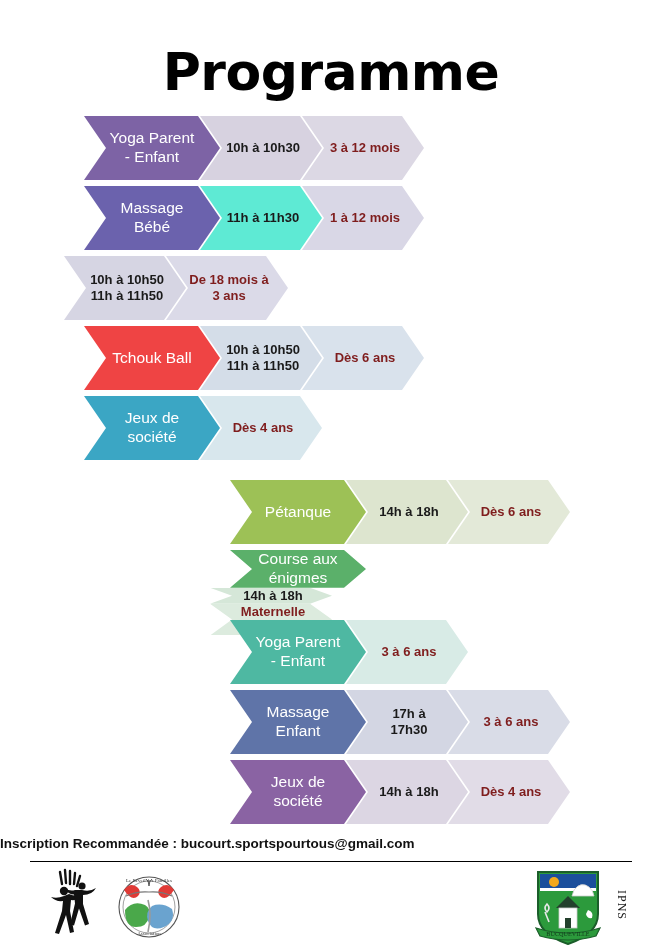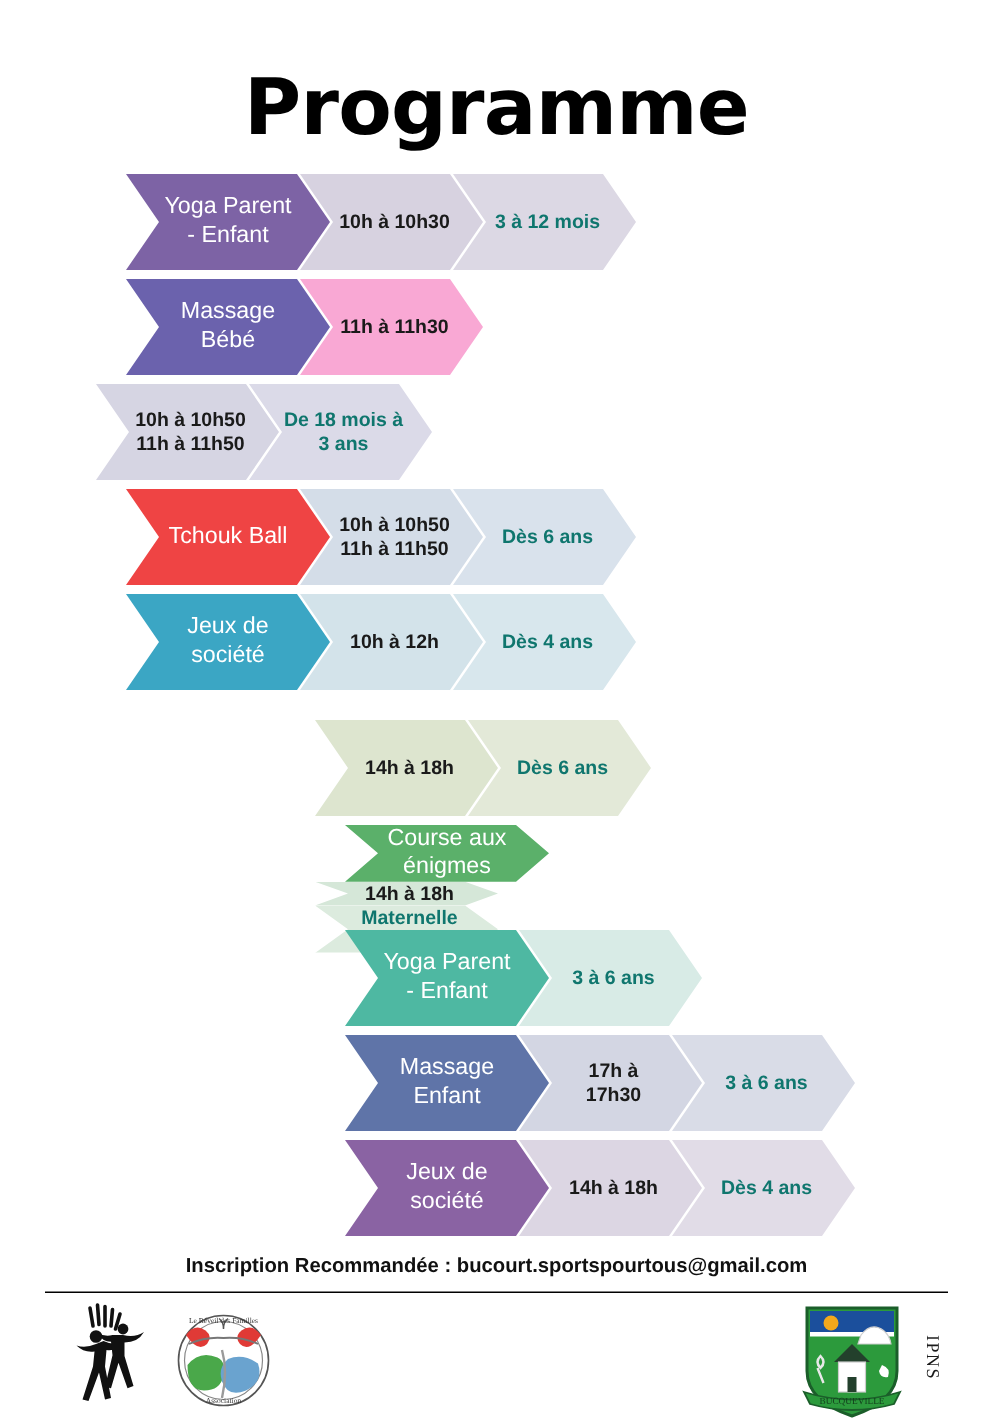--- a/index.html
+++ b/index.html
@@ -67,38 +67,37 @@
     width: 122px;
     font-size: 13px;
     color: #1a1a1a;
     padding-left: 18px;
     padding-right: 14px;
     margin-left: -20px;
   }
   .cell.age {
     width: 122px;
     font-size: 13px;
-    color: #0f766e;
+    color: #7f1d1d;
     padding-left: 18px;
     padding-right: 14px;
     margin-left: -20px;
   }
   .cell .txt { display: block; white-space: pre-line; }
 
   .cell.time .txt, .cell.age .txt { font-weight: 600; }
   .row.morning .cell.label .txt { font-weight: 400; }
   .row.afternoon .cell.label .txt { font-weight: 400; }
 
   
   .footer-text {
     position: absolute;
     top: 836px;
     left: 0;
     width: 662px;
-    text-align: center;
     font-size: 13.5px;
     font-weight: bold;
     color: #111111;
   }
   .footer-rule {
     position: absolute;
     top: 861px;
     left: 30px;
     width: 602px;
     height: 1px;
@@ -144,22 +143,25 @@
       </div>
       <div class="cell chev age" style="background: rgb(220, 216, 228); z-index: 8;">
         <span class="txt">3 à 12 mois</span>
       </div>
     </div>
     <div class="row morning" style="top: 186px;">
       <div class="cell chev label" style="background: rgb(107, 98, 173); z-index: 10;">
         <span class="txt" style="color: rgb(255, 255, 255);">Massage
 Bébé</span>
       </div>
-      <div class="cell chev time" style="background: #f9a8d4; z-index: 9;">
+      <div class="cell chev time" style="background: #5eead4; z-index: 9;">
         <span class="txt">11h à 11h30</span>
+      </div>
+      <div class="cell chev age" style="background: rgb(217, 215, 230); z-index: 8;">
+        <span class="txt">1 à 12 mois</span>
       </div>
     </div>
     <div class="row morning" style="top: 256px;">
       <div class="cell chev time" style="background: rgb(214, 213, 227); z-index: 9;">
         <span class="txt">10h à 10h50
 11h à 11h50</span>
       </div>
       <div class="cell chev age" style="background: rgb(219, 218, 232); z-index: 8;">
         <span class="txt">De 18 mois à
 3 ans</span>
@@ -175,30 +177,30 @@
       </div>
       <div class="cell chev age" style="background: rgb(217, 226, 236); z-index: 8;">
         <span class="txt">Dès 6 ans</span>
       </div>
     </div>
     <div class="row morning" style="top: 396px;">
       <div class="cell chev label" style="background: rgb(59, 166, 196); z-index: 10;">
         <span class="txt" style="color: rgb(255, 255, 255);">Jeux de
 société</span>
       </div>
-      <div class="cell chev time" style="background: rgb(211, 227, 234); z-index: 9;">
-        <span class="txt">10h à 12h</span>
-      </div>
       <div class="cell chev age" style="background: rgb(216, 231, 237); z-index: 8;">
         <span class="txt">Dès 4 ans</span>
       </div>
     </div>
   </div>
 <div id="afternoon-block">
     <div class="row afternoon" style="top: 480px;">
+      <div class="cell chev label" style="background: rgb(157, 193, 86); z-index: 10;">
+        <span class="txt" style="color: rgb(255, 255, 255);">Pétanque</span>
+      </div>
       <div class="cell chev time" style="background: rgb(221, 229, 207); z-index: 9;">
         <span class="txt">14h à 18h</span>
       </div>
       <div class="cell chev age" style="background: rgb(227, 233, 216); z-index: 8;">
         <span class="txt">Dès 6 ans</span>
       </div>
     </div>
     <div class="row afternoon" style="top: 550px; flex-direction: column;">
       <div class="cell chev label" style="background: rgb(91, 176, 106); z-index: 10;">
         <span class="txt" style="color: rgb(255, 255, 255);">Course aux

